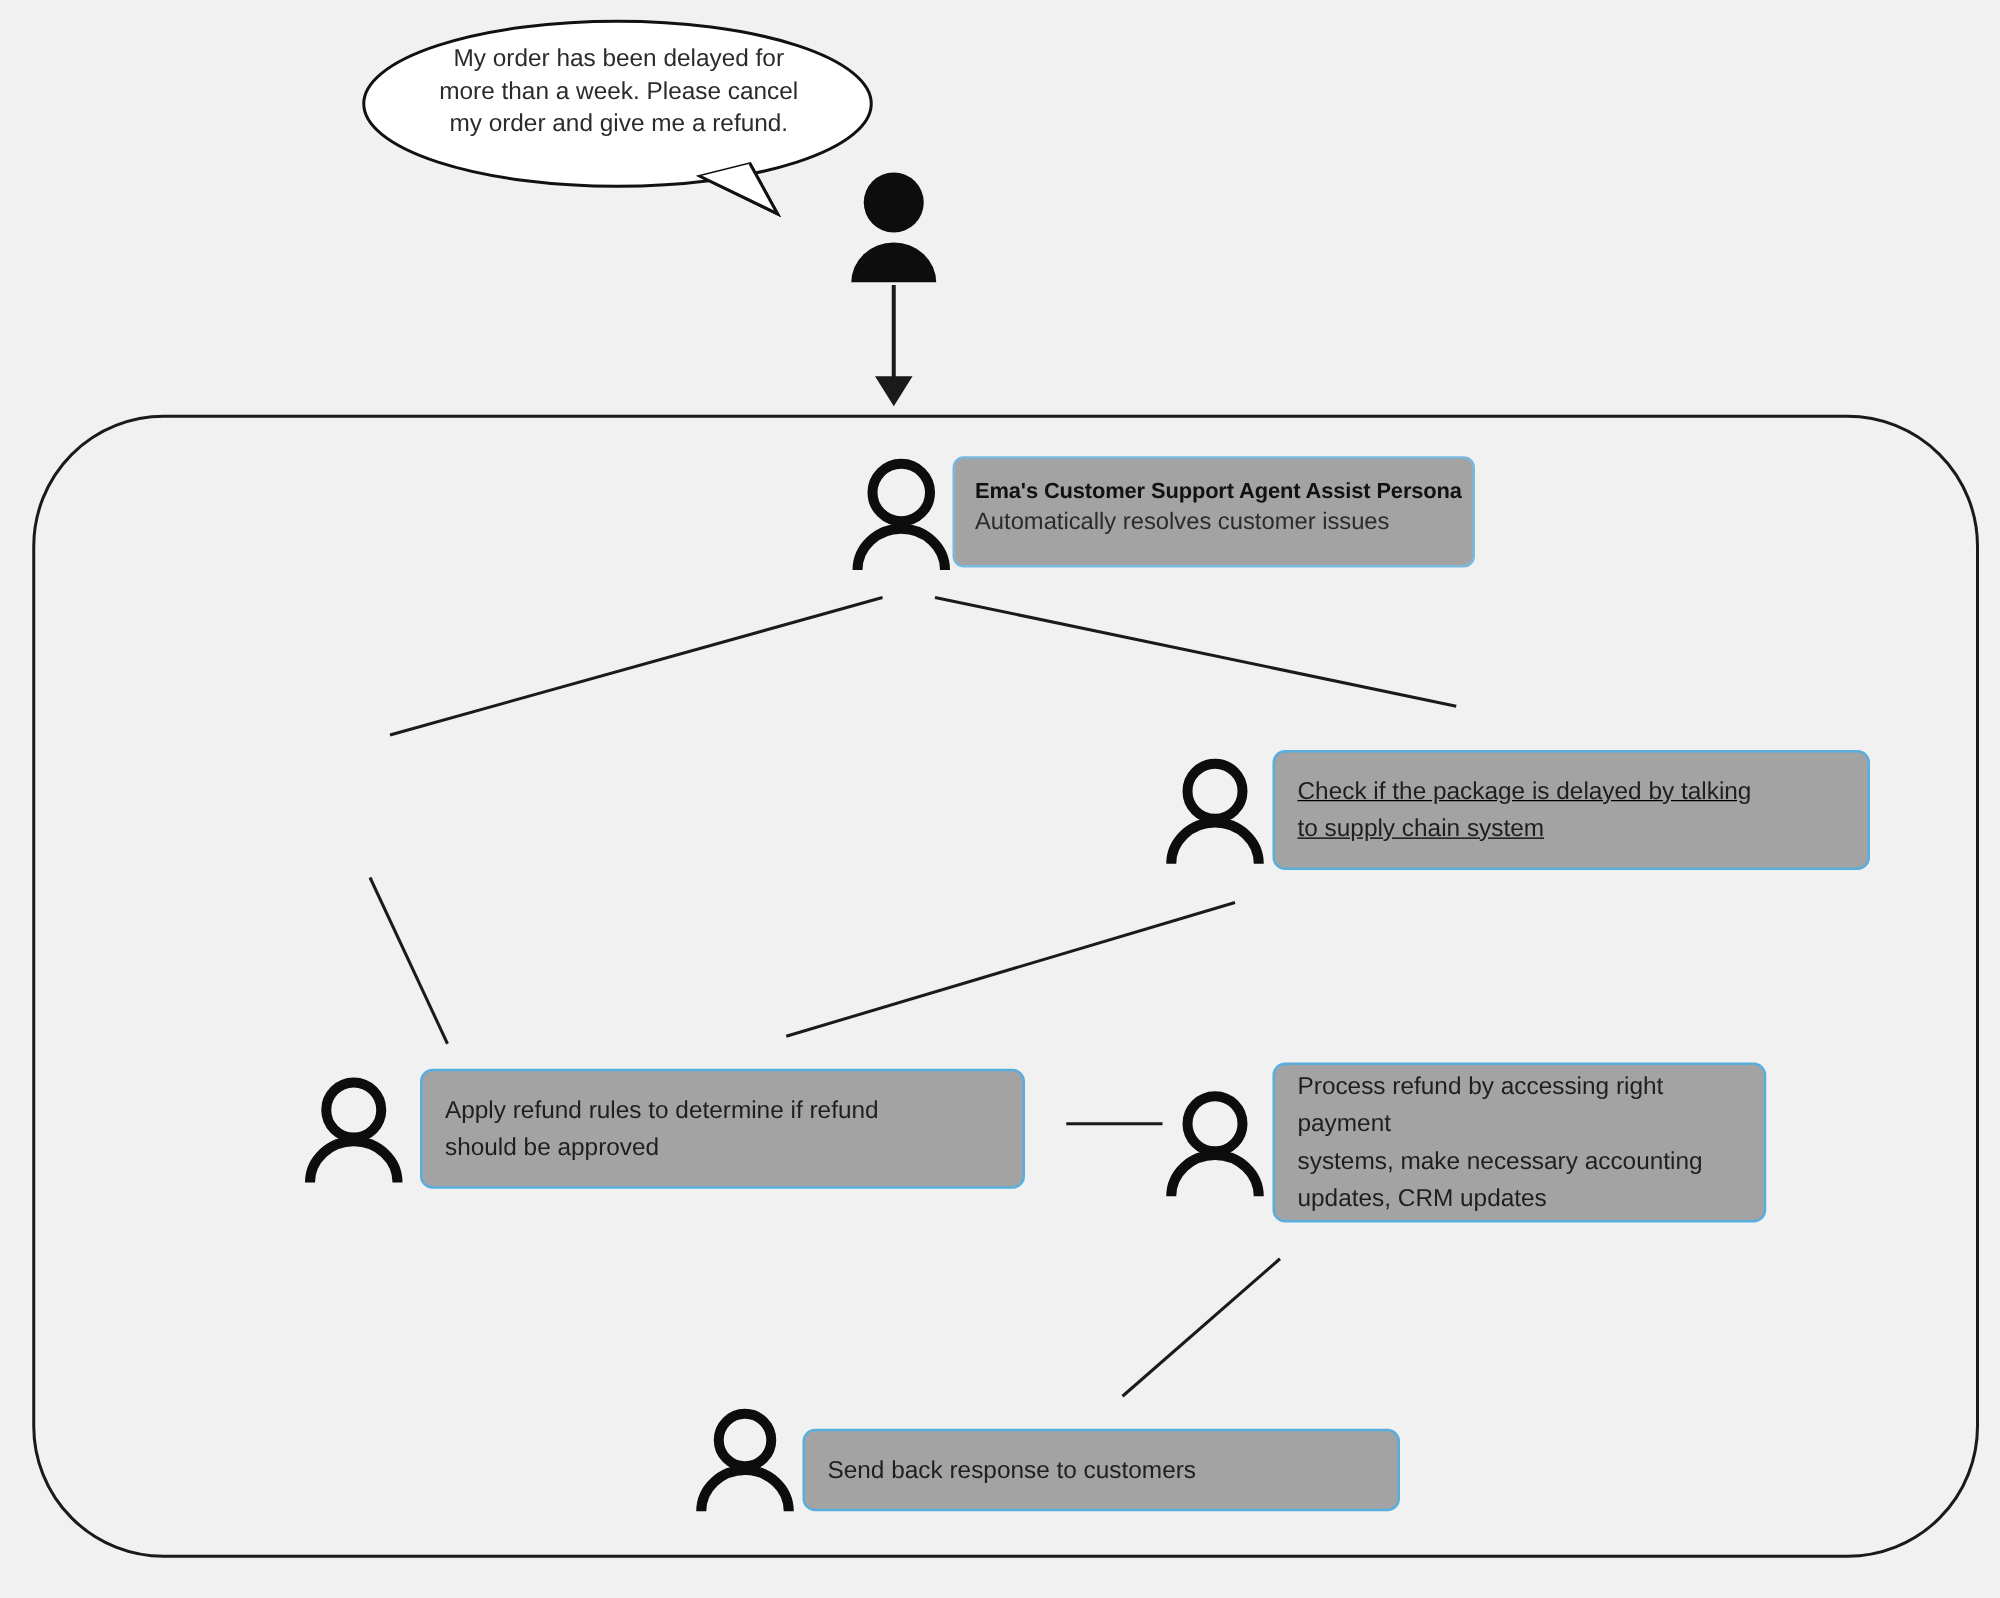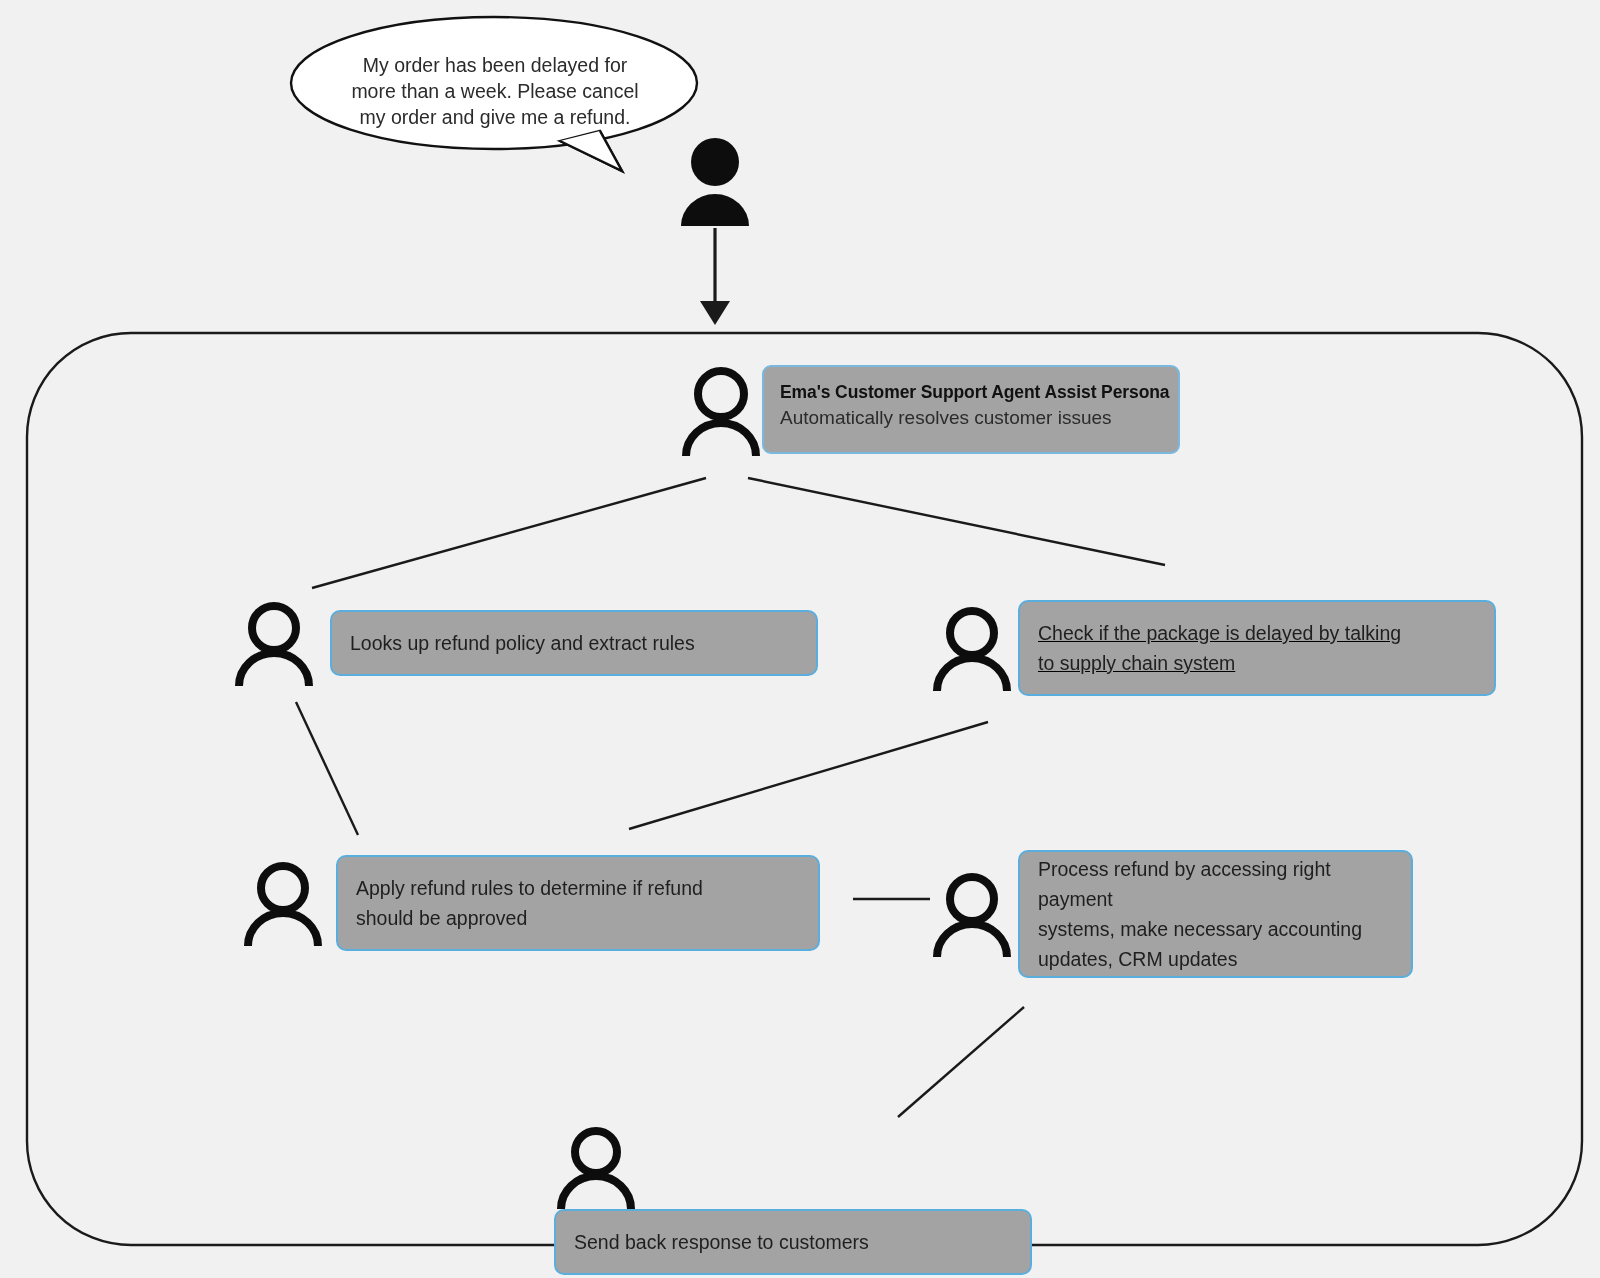--- a/index.html
+++ b/index.html
@@ -22,21 +22,21 @@
     position: absolute;
     left: 0; top: 0;
     width: 1600px;
     height: 1278px;
     pointer-events: none;
   }
 
   
   .bubble {
     position: absolute;
-    left: 292px; top: 18px;
+    left: 292px; top: 0;
     width: 404px; height: 130px;
   }
   .bubble-text {
     position: absolute;
     left: 48px; top: 34px;
     width: 310px;
     text-align: center;
     font-size: 19.5px;
     line-height: 26px;
     color: #2b2b2b;
@@ -163,35 +163,20 @@
       </div>
       <div class="card persona-card" style="width:418px; height:89px; margin-left:-2px;">
         <div class="persona-body">
           <div class="persona-title">Ema's Customer Support Agent Assist Persona</div>
           <div class="persona-sub">Automatically resolves customer issues</div>
         </div>
       </div>
     </div>
   </div>
 
-  <div class="node" style="left:228px; top:600px;">
-    <div style="display:flex; align-items:center;">
-      <div style="width:92px; height:86px; flex:none;">
-        <svg width="92" height="86" viewBox="0 0 92 86" xmlns="http://www.w3.org/2000/svg">
-          <circle cx="46" cy="28" r="22" fill="none" stroke="#0d0d0d" stroke-width="8"></circle>
-          <path d="M 11 86 A 35 33 0 0 1 81 86" fill="none" stroke="#0d0d0d" stroke-width="8" stroke-linecap="round"></path>
-        </svg>
-      </div>
-      <div class="card stacked" style="width:488px; height:66px; margin-left:10px;">
-        <div class="card-body">
-          <div class="card-text">Looks up refund policy and extract rules</div>
-        </div>
-      </div>
-    </div>
-  </div>
 
   <div class="node" style="left:928px; top:600px;">
     <div style="display:flex; align-items:center;text-decoration:underline;">
       <div style="width:88px; height:86px; flex:none;">
         <svg width="88" height="86" viewBox="0 0 88 86" xmlns="http://www.w3.org/2000/svg">
           <circle cx="44" cy="28" r="22" fill="none" stroke="#0d0d0d" stroke-width="8"></circle>
           <path d="M 9 86 A 35 33 0 0 1 79 86" fill="none" stroke="#0d0d0d" stroke-width="8" stroke-linecap="round"></path>
         </svg>
       </div>
       <div class="card stacked" style="width:478px; height:96px; margin-left:2px;">
@@ -232,21 +217,21 @@
         <div class="card-body">
           <div class="card-text">Process refund by accessing right payment
 systems, make necessary accounting
 updates, CRM updates</div>
         </div>
       </div>
     </div>
   </div>
 
   <div class="node" style="left:552px; top:1125px;">
-    <div style="display:flex; align-items:flex-start;flex-direction:column;">
+    <div style="display:flex; align-items:flex-end;">
       <div style="width:88px; height:84px; flex:none;">
         <svg width="88" height="84" viewBox="0 0 88 84" xmlns="http://www.w3.org/2000/svg">
           <circle cx="44" cy="27" r="21" fill="none" stroke="#0d0d0d" stroke-width="8"></circle>
           <path d="M 9 84 A 34 32 0 0 1 79 84" fill="none" stroke="#0d0d0d" stroke-width="8" stroke-linecap="round"></path>
         </svg>
       </div>
       <div class="card stacked" style="width:478px; height:66px; margin-left:2px;">
         <div class="card-body">
           <div class="card-text">Send back response to customers</div>
         </div>

